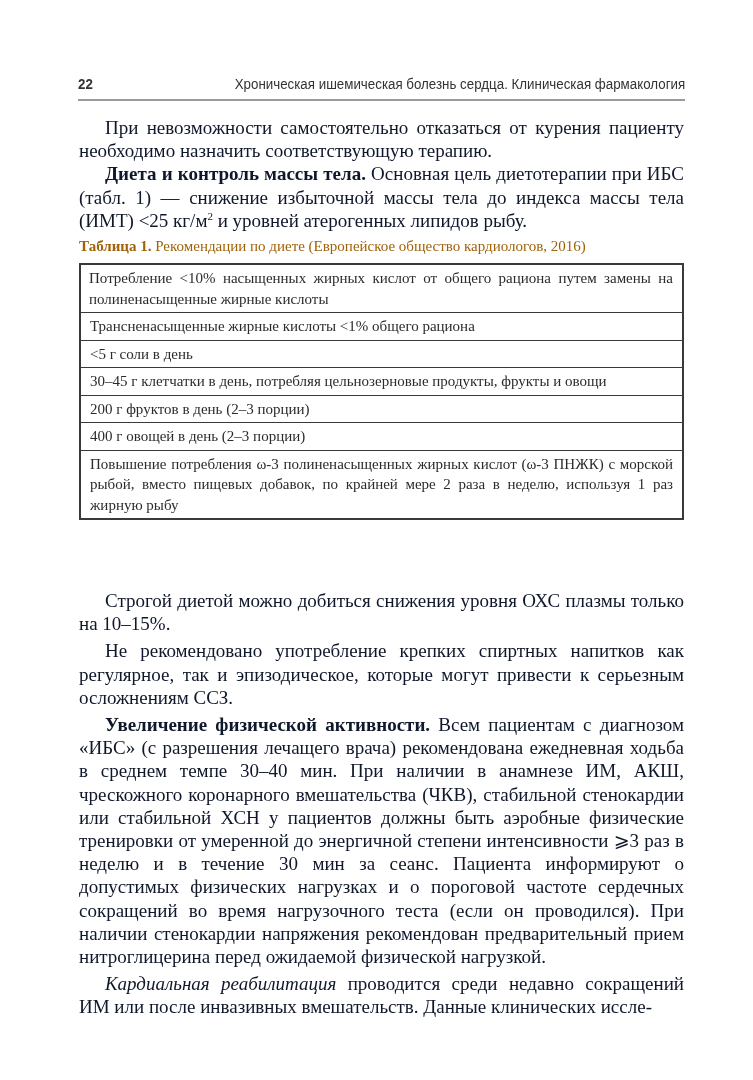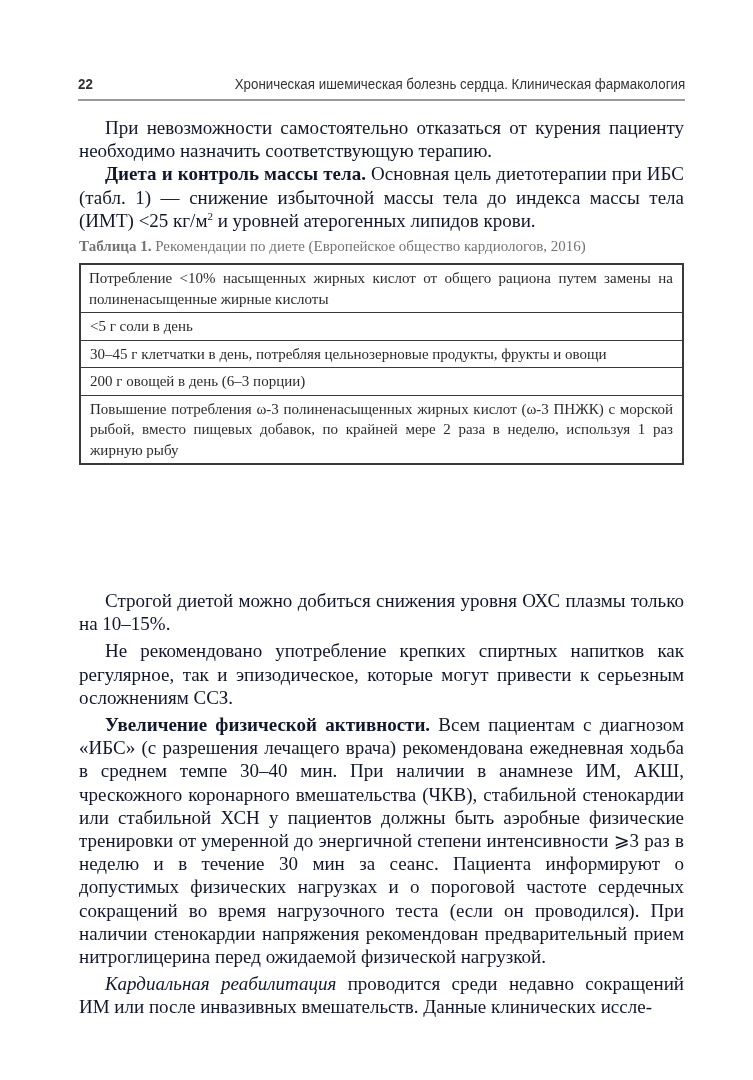--- a/index.html
+++ b/index.html
@@ -26,21 +26,21 @@
     font-size: 19px; line-height: 23.2px; text-align: justify;
     color: #0f172a;
   }
   .p { margin: 0; text-indent: 26px; text-align: justify; text-align-last: left; }
   .p.gap { margin-top: 4px; }
   .bold { font-weight: bold; }
   .ital { font-style: italic; }
   sup { font-size: 11px; line-height: 0; vertical-align: super; }
   .caption {
     position: absolute; left: 79px; top: 236px; width: 605px;
-    font-size: 15px; line-height: 20px; color: #737373; white-space: nowrap;
+    font-size: 15px; line-height: 20px; color: #a16207; white-space: nowrap;
   }
   table.diet {
     position: absolute; left: 79px; top: 263px; width: 605px;
     border-collapse: collapse; border: 2px solid #3a3a3a;
   }
   table.diet td {
     border: 1px solid #3a3a3a; border-left: none; border-right: none;
     padding: 3px 9px 3px 9px;
     font-size: 15px; line-height: 20.5px; color: #2b2b2b;
     text-align: justify; text-align-last: left;
@@ -51,40 +51,46 @@
 <body>
 
 <div class="running-head">
   <span class="page-number">22</span>
   <span class="running-title">Хроническая ишемическая болезнь сердца. Клиническая фармакология</span>
 </div>
 <div class="header-rule"></div>
 
 <div class="body-text" style="top:116px;">
   <p class="p">При невозможности самостоятельно отказаться от курения пациенту необходимо назначить соответствующую терапию.</p>
-  <p class="p"><span class="bold">Диета и контроль массы тела.</span><span> Основная цель диетотерапии при ИБС (табл. 1) — снижение избыточной массы тела до индекса массы тела (ИМТ) &lt;25 кг/м</span><sup>2</sup><span> и уровней атерогенных липидов крови.</span></p>
+  <p class="p"><span class="bold">Диета и контроль массы тела.</span><span> Основная цель диетотерапии при ИБС (табл. 1) — снижение избыточной массы тела до индекса массы тела (ИМТ) &lt;25 кг/м</span><sup>2</sup><span> и уровней атерогенных липидов рыбу.</span></p>
 </div>
 
 <div class="caption">
   <span class="bold">Таблица 1.</span><span> Рекомендации по диете (Европейское общество кардиологов, 2016)</span>
 </div>
 
 <table class="diet">
   <tbody>
     <tr>
         <td>Потребление &lt;10% насыщенных жирных кислот от общего рациона путем замены на полиненасыщенные жирные кислоты</td>
       </tr>
     <tr>
+        <td>Трансненасыщенные жирные кислоты &lt;1% общего рациона</td>
+      </tr>
+    <tr>
         <td>&lt;5 г соли в день</td>
       </tr>
     <tr>
         <td>30–45 г клетчатки в день, потребляя цельнозерновые продукты, фрукты и овощи</td>
       </tr>
     <tr>
-        <td>200 г овощей в день (6–3 порции)</td>
+        <td>200 г фруктов в день (2–3 порции)</td>
+      </tr>
+    <tr>
+        <td>400 г овощей в день (2–3 порции)</td>
       </tr>
     <tr>
         <td>Повышение потребления ω-3 полиненасыщенных жирных кислот (ω-3 ПНЖК) с морской рыбой, вместо пищевых добавок, по крайней мере 2 раза в неделю, используя 1 раз жирную рыбу</td>
       </tr>
   </tbody>
 </table>
 
 <div class="body-text" style="top:589px;">
   <p class="p">Строгой диетой можно добиться снижения уровня ОХС плазмы только на 10–15%.</p>
   <p class="p gap">Не рекомендовано употребление крепких спиртных напитков как регулярное, так и эпизодическое, которые могут привести к серьезным осложнениям ССЗ.</p>

